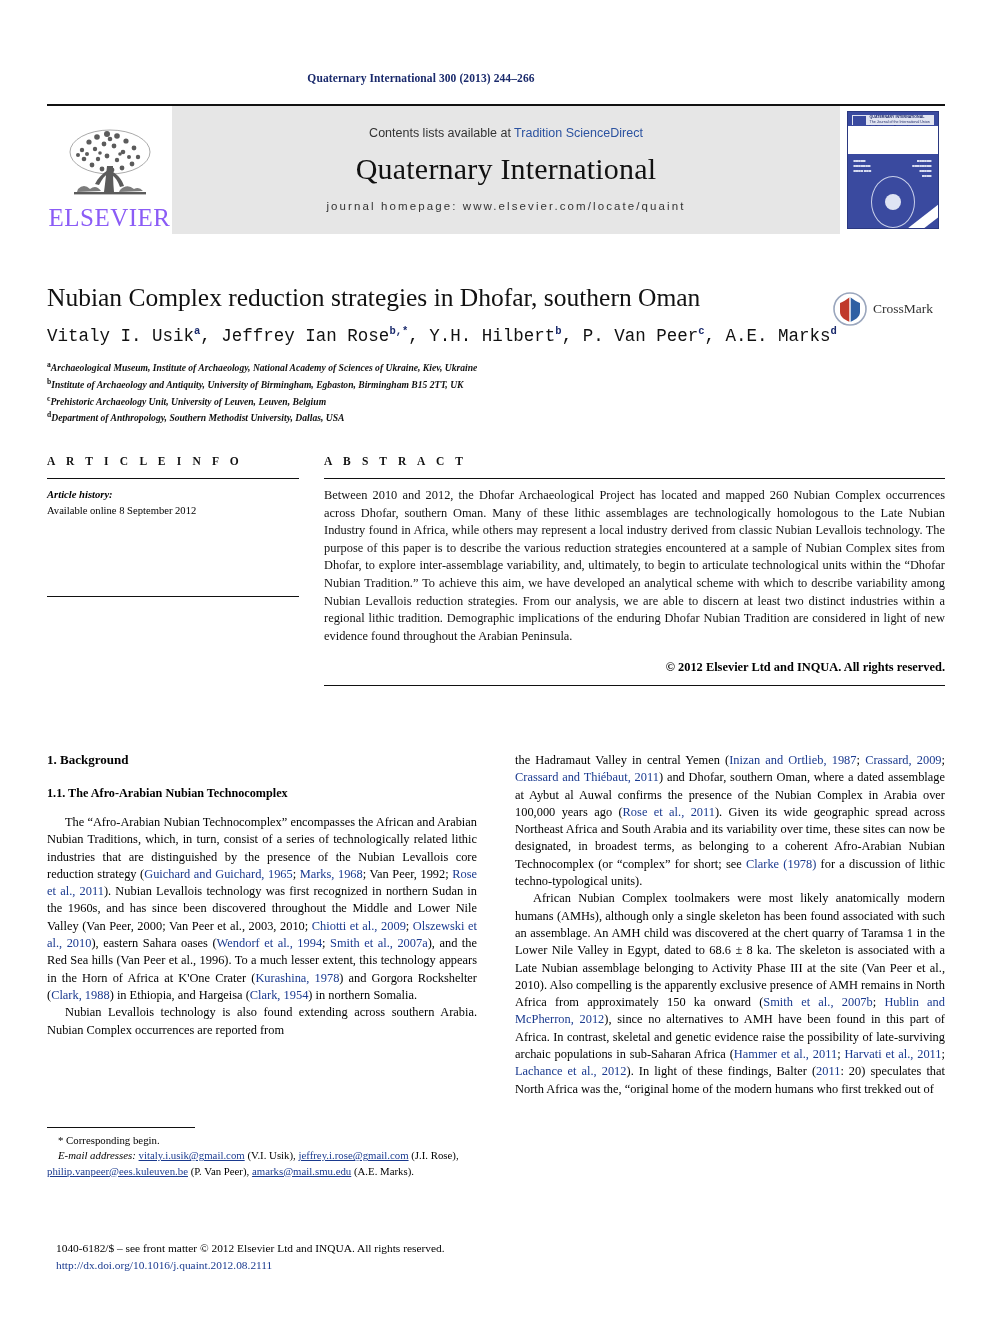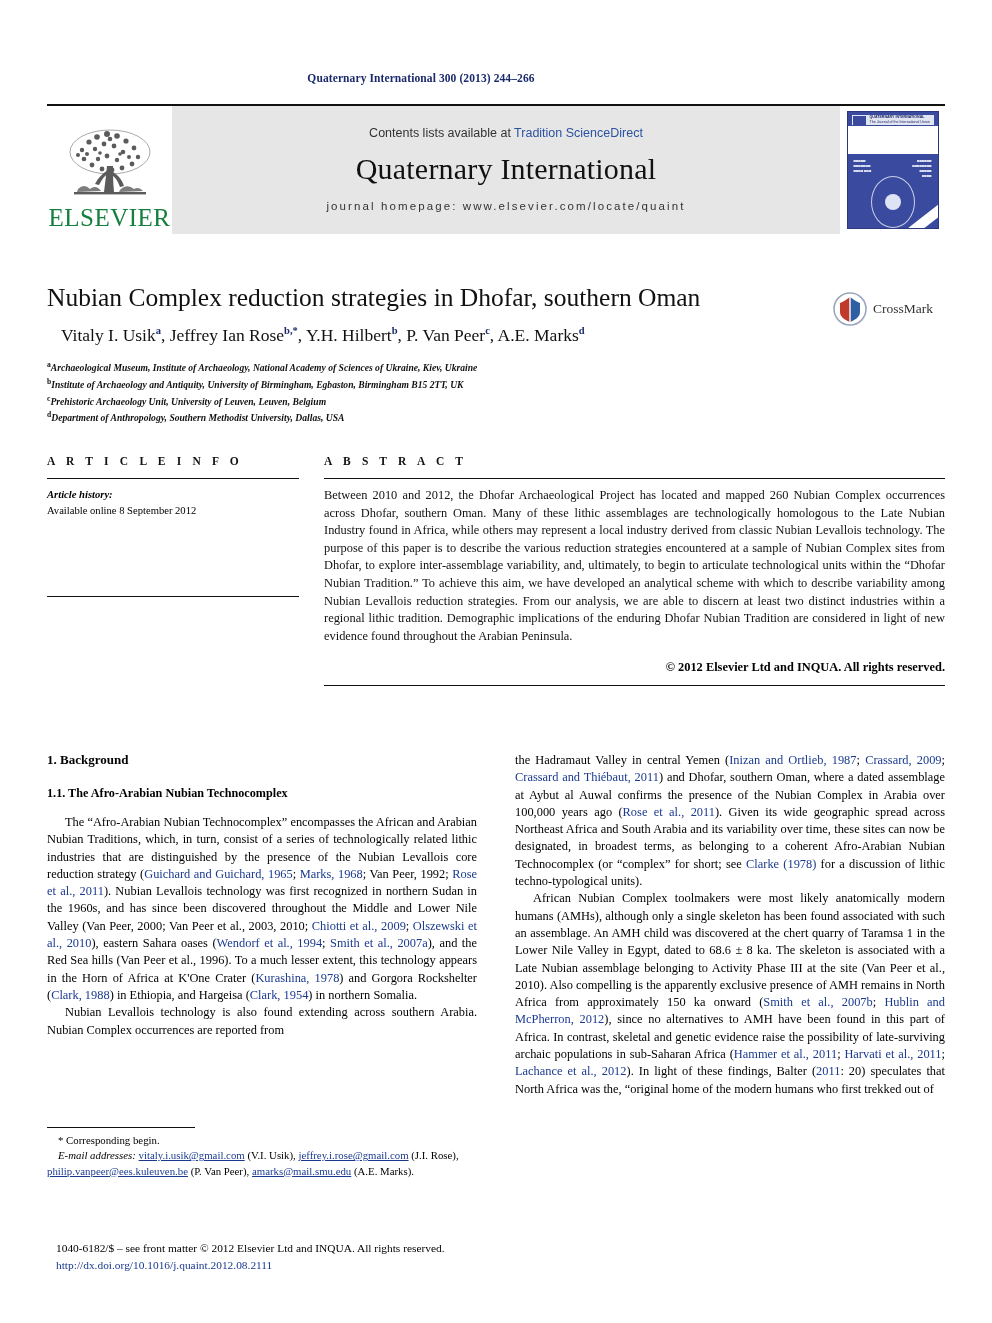--- a/index.html
+++ b/index.html
@@ -31,21 +31,21 @@
   }
   .masthead-inner{display:flex;height:128px;}
   .logo-cell{
     width:125px;flex:0 0 125px;
     display:flex;flex-direction:column;align-items:center;justify-content:flex-end;
     padding-bottom:4px;box-sizing:border-box;
   }
   .tree-svg{display:block;}
   .elsevier-word{
     font-family:"Liberation Serif", serif;
-    font-size:25px;color:#15803d;letter-spacing:.5px;line-height:1;
+    font-size:25px;color:#8b5cf6;letter-spacing:.5px;line-height:1;
     margin-top:1px;
   }
   .journal-cell{
     flex:1 1 auto;background:#e6e6e6;
     display:flex;flex-direction:column;align-items:center;justify-content:center;
     padding:6px 0 8px 0;box-sizing:border-box;
   }
   .contents-line{
     font-family:"Liberation Sans", sans-serif;
     font-size:12.5px;color:#333;margin-bottom:12px;
@@ -94,22 +94,22 @@
   .cover-txt-r{position:absolute;right:6px;top:46px;font-size:3.4px;color:#d8ddf1;line-height:1.5;text-align:right;}
 
   
   .title-block{position:absolute;left:47px;top:283px;width:898px;}
   .art-title{
     font-family:"Liberation Serif", serif;
     font-size:25.5px;line-height:1.15;color:#111;font-weight:normal;
     margin:0;width:770px;
   }
   .authors{
-    font-family:Liberation Serif, serif;
-    font-size:17.5px;color:#111;margin-top:13px;margin-left:14px;
+    font-family:Liberation Mono, monospace;
+    font-size:17.5px;color:#111;margin-top:13px;
   }
   .authors sup{font-size:10.5px;color:#1a2a6c;font-weight:bold;vertical-align:super;}
   .affils{margin-top:13px;}
   .affil{
     font-family:"Liberation Serif", serif;
     font-style:italic;font-weight:bold;font-size:9.6px;color:#111;line-height:1.62;
   }
   .affil sup{font-style:normal;font-size:7.6px;vertical-align:super;}
 
   .crossmark{

